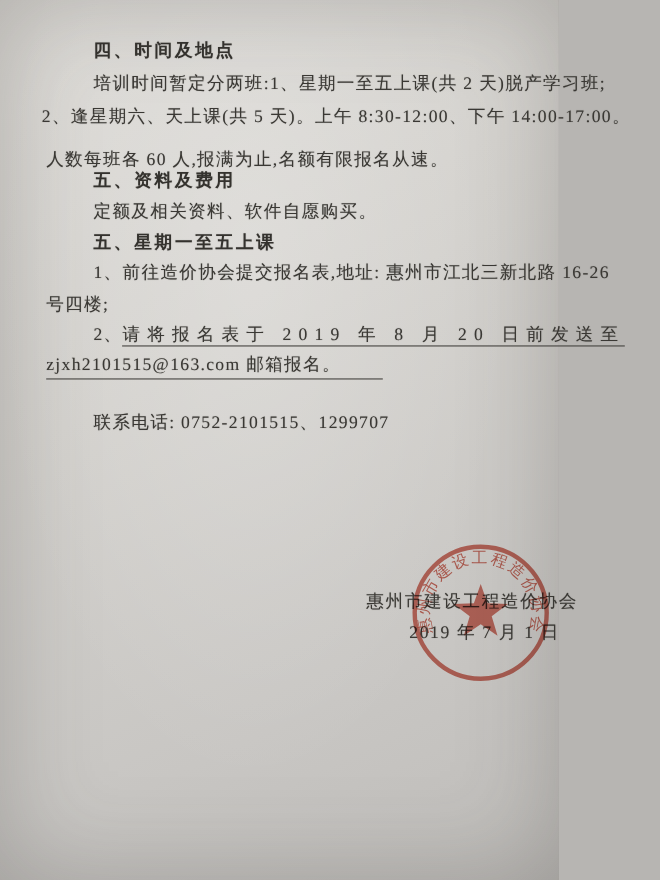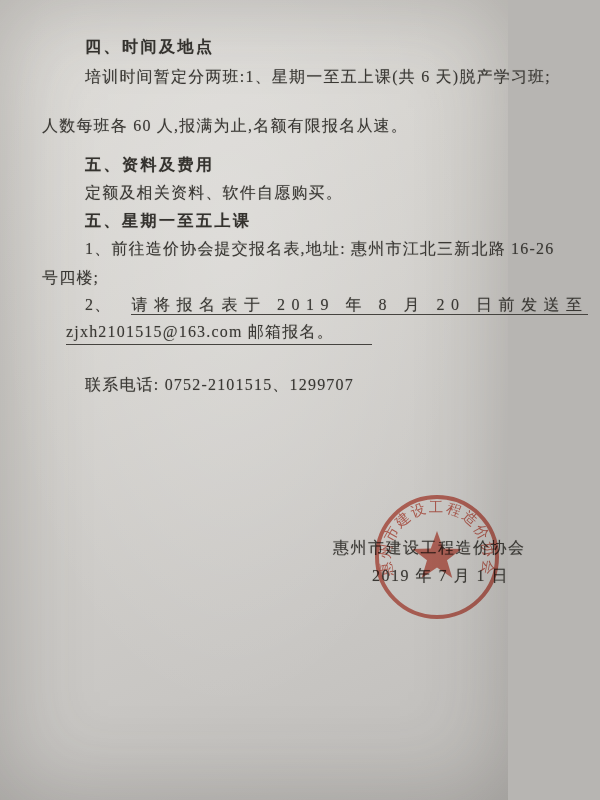--- a/index.html
+++ b/index.html
@@ -19,37 +19,38 @@
     position:absolute;
     font-size:16px;
     line-height:22px;
     color:#3a3834;
     letter-spacing:1.2px;
     white-space:nowrap;
     text-shadow:0 0 1px rgba(58,56,52,0.35);
   }
   .heading{font-weight:700;letter-spacing:2.5px;color:#34322e;}
   .u{border-bottom:1.3px solid #45433f;padding-bottom:1px;}
-  .spread{letter-spacing:6.5px;margin-left:20px;}
-  .email-line{padding-right:38px;margin-left:24px;}
+  .spread{letter-spacing:6.5px;}
+  .email-line{padding-right:38px;}
   .sig{letter-spacing:1.5px;}
   .seal{position:absolute;left:357px;top:477px;width:160px;height:160px;
         mix-blend-mode:multiply;opacity:0.88;}
 </style>
 </head>
 <body>
 
 <div class="paper">
 
   <div class="line heading" style="left:85px;top:36px">四、时间及地点</div>
 
-  <div class="line" style="left:85px;top:66px">培训时间暂定分两班:1、星期一至五上课(共 6 天)脱产学习班;</div>
+  <div class="line" style="left:85px;top:66px">培训时间暂定分两班:1、星期一至五上课(共 2 天)脱产学习班;</div>
 
+  <div class="line" style="left:38px;top:96px">2、逢星期六、天上课(共 5 天)。上午 8:30-12:00、下午 14:00-17:00。</div>
 
-  <div class="line" style="left:42px;top:115px">人数每班各 60 人,报满为止,名额有限报名从速。</div>
+  <div class="line" style="left:42px;top:135px">人数每班各 60 人,报满为止,名额有限报名从速。</div>
 
   <div class="line" style="left:85px;top:182px">定额及相关资料、软件自愿购买。</div>
 
   <div class="line heading" style="left:85px;top:154px">五、资料及费用</div>
 
   <div class="line heading" style="left:85px;top:210px">五、星期一至五上课</div>
 
   <div class="line" style="left:85px;top:238px">1、前往造价协会提交报名表,地址: 惠州市江北三新北路 16-26</div>
 
   <div class="line" style="left:42px;top:267px">号四楼;</div>

